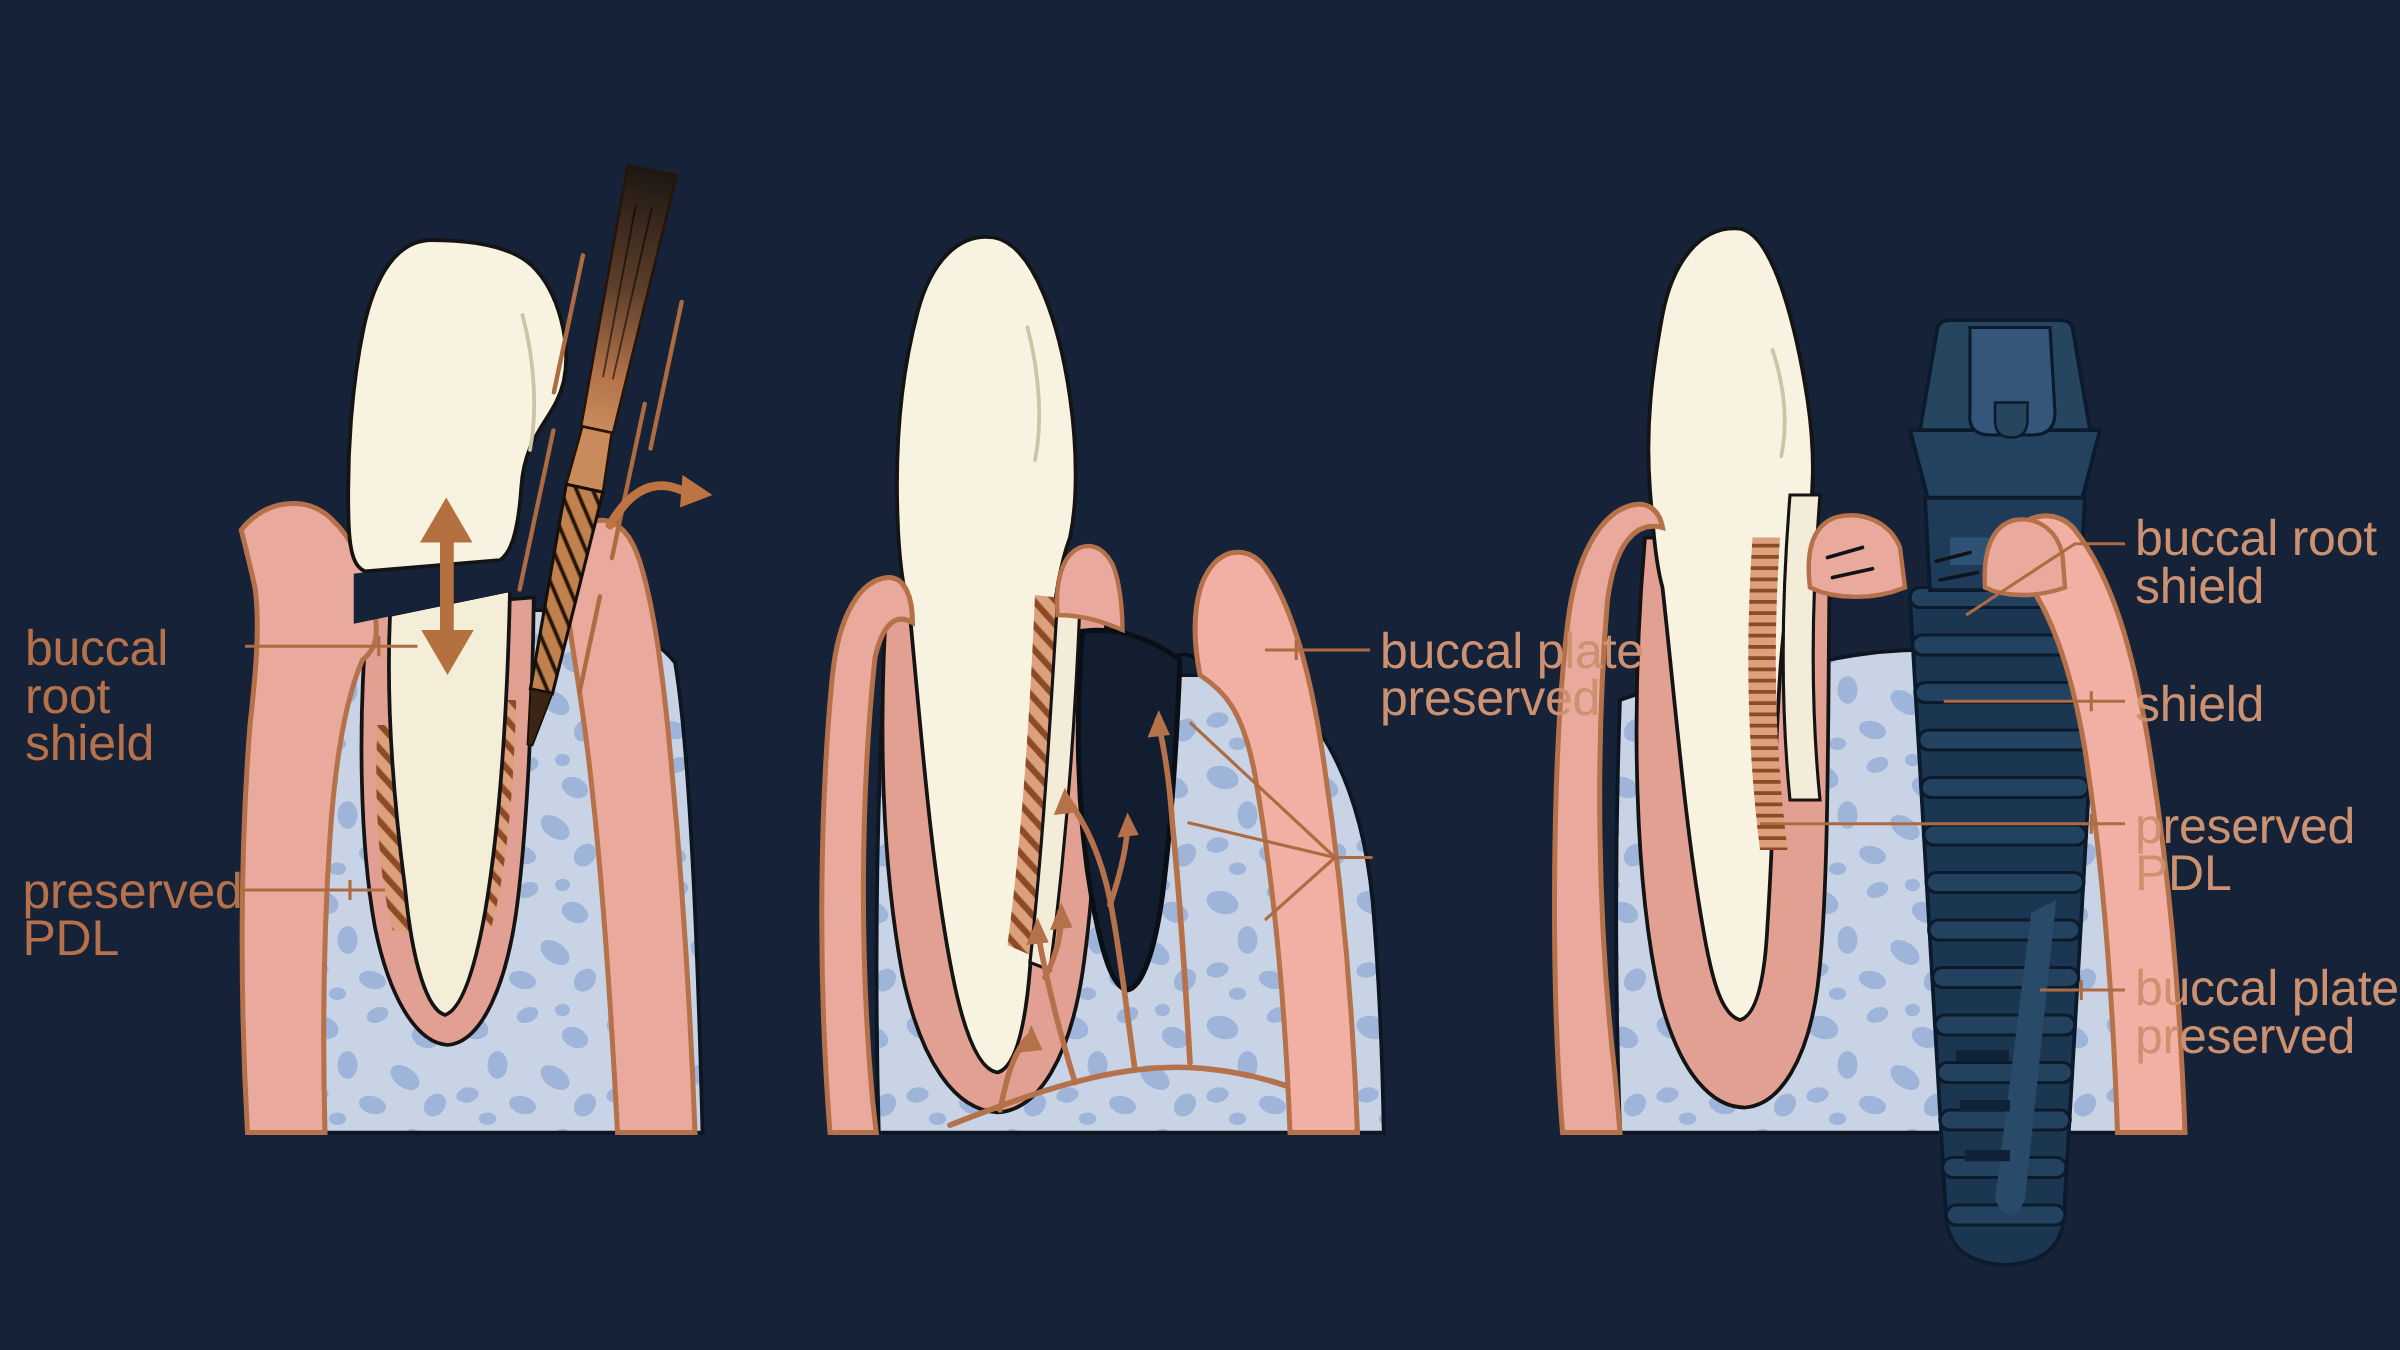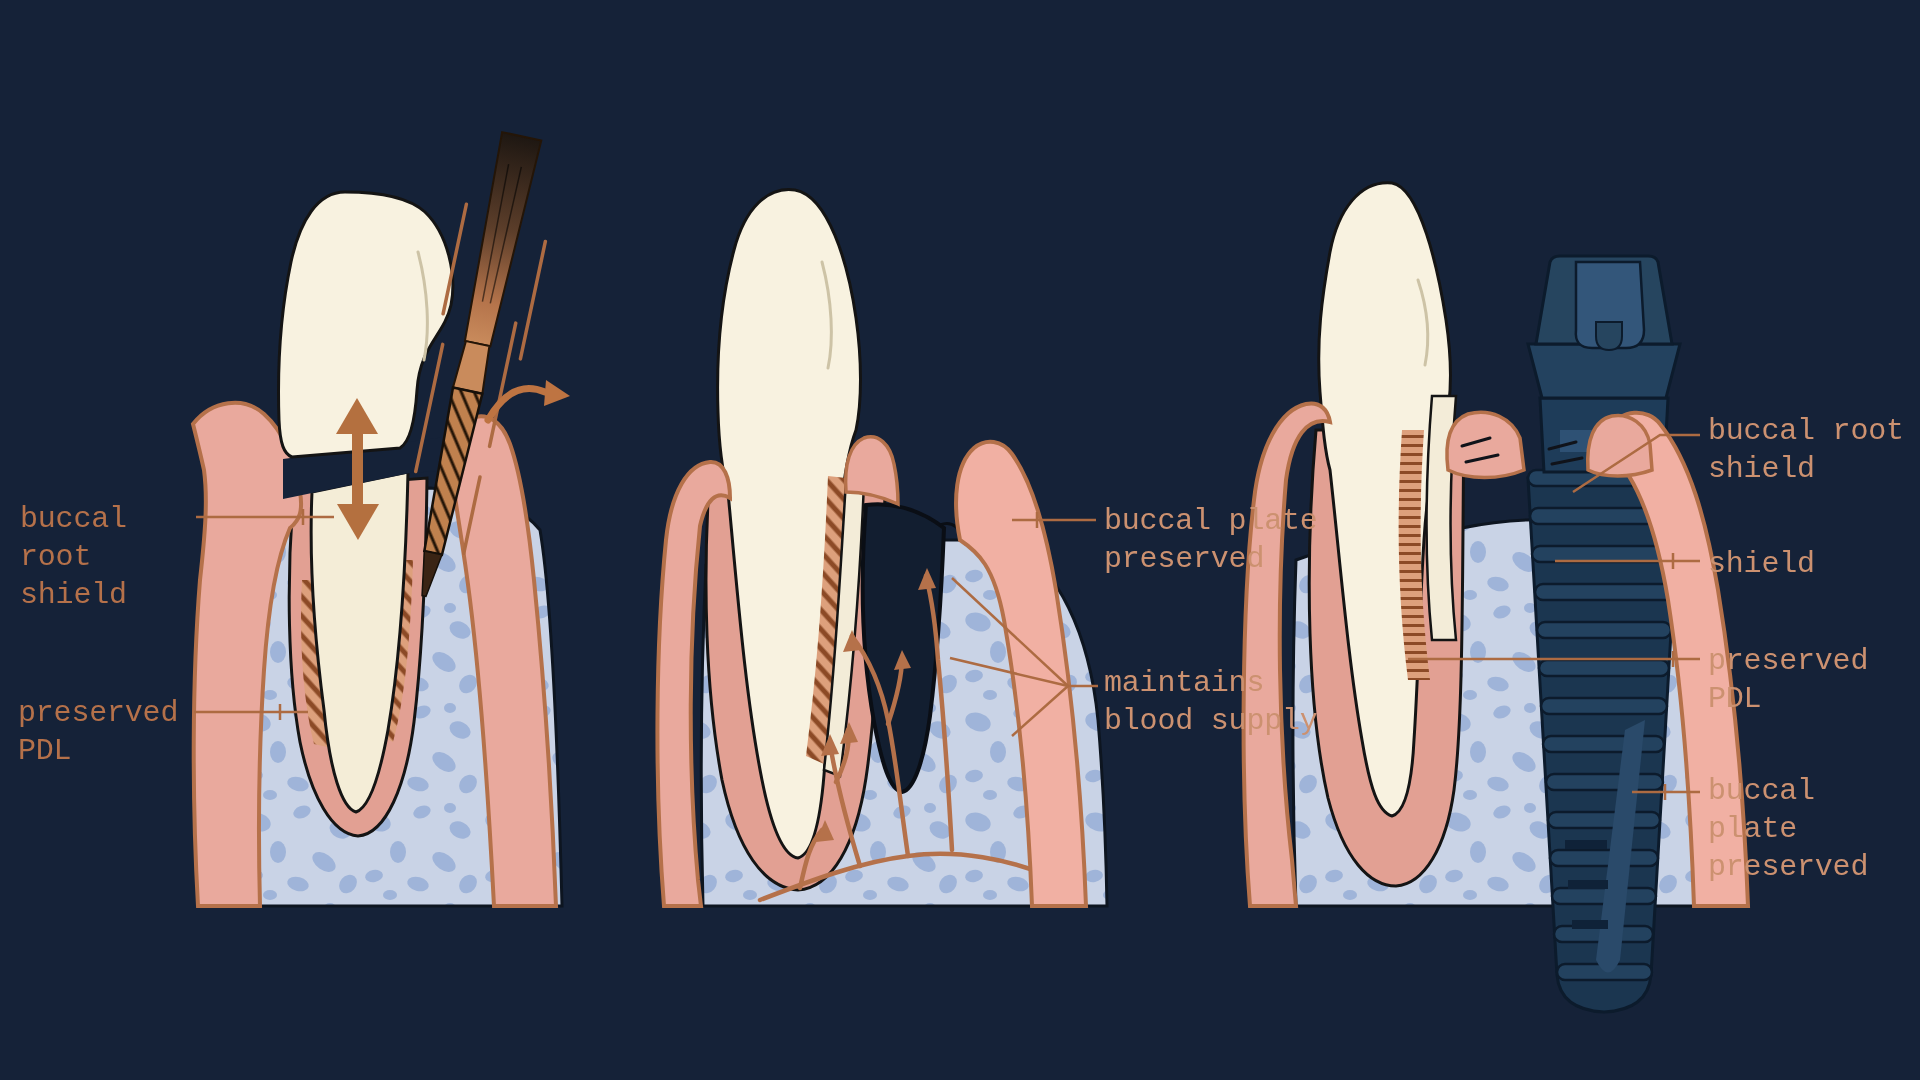--- a/index.html
+++ b/index.html
@@ -12,22 +12,22 @@
     --c-vessel:#B5714A; --c-arrow:#BE7442; --c-outline:#141414;
   }
   html,body{margin:0;padding:0;background:#000;}
   .canvas{
     position:relative;width:1920px;height:1080px;overflow:hidden;
     background:var(--c-background);
     font-family:"Liberation Sans", sans-serif;
   }
   .canvas svg{position:absolute;left:0;top:0;}
   .lbl{
-    position:absolute;font-size:30px;line-height:38px;letter-spacing:-0.2px;
-    white-space:pre-line;font-weight:400;font-family:Liberation Mono, monospace;
+    position:absolute;font-size:40px;line-height:38px;letter-spacing:-0.2px;
+    white-space:pre-line;font-weight:400;
   }
   .lbl-left{color:var(--c-label_left);}
   .lbl-right{color:var(--c-label_right);text-align:left;}
 </style>
 </head>
 <body>
 
 <div class="canvas">
 
 <svg width="1920" height="1080" viewBox="0 0 1920 1080">
@@ -215,22 +215,20 @@
     </g>
   </g>
 </svg>
 
 <div class="lbl lbl-left" style="left:20px;  top:500px; width:167px;">buccal
 root shield</div>
 <div class="lbl lbl-left" style="left:18px;  top:694px; width:167px;">preserved
 PDL</div>
 <div class="lbl lbl-right" style="left:1104px;top:502px; width:220px;">buccal plate
 preserved</div>
-<div class="lbl lbl-right" style="left:1104px;top:664px; width:220px;">maintains
-blood supply</div>
 <div class="lbl lbl-right" style="left:1708px;top:412px; width:210px;">buccal root
 shield</div>
 <div class="lbl lbl-right" style="left:1708px;top:545px; width:210px;">shield</div>
 <div class="lbl lbl-right" style="left:1708px;top:642px; width:210px;">preserved
 PDL</div>
 <div class="lbl lbl-right" style="left:1708px;top:772px; width:212px;">buccal plate
 preserved</div>
 
 </div>
 

